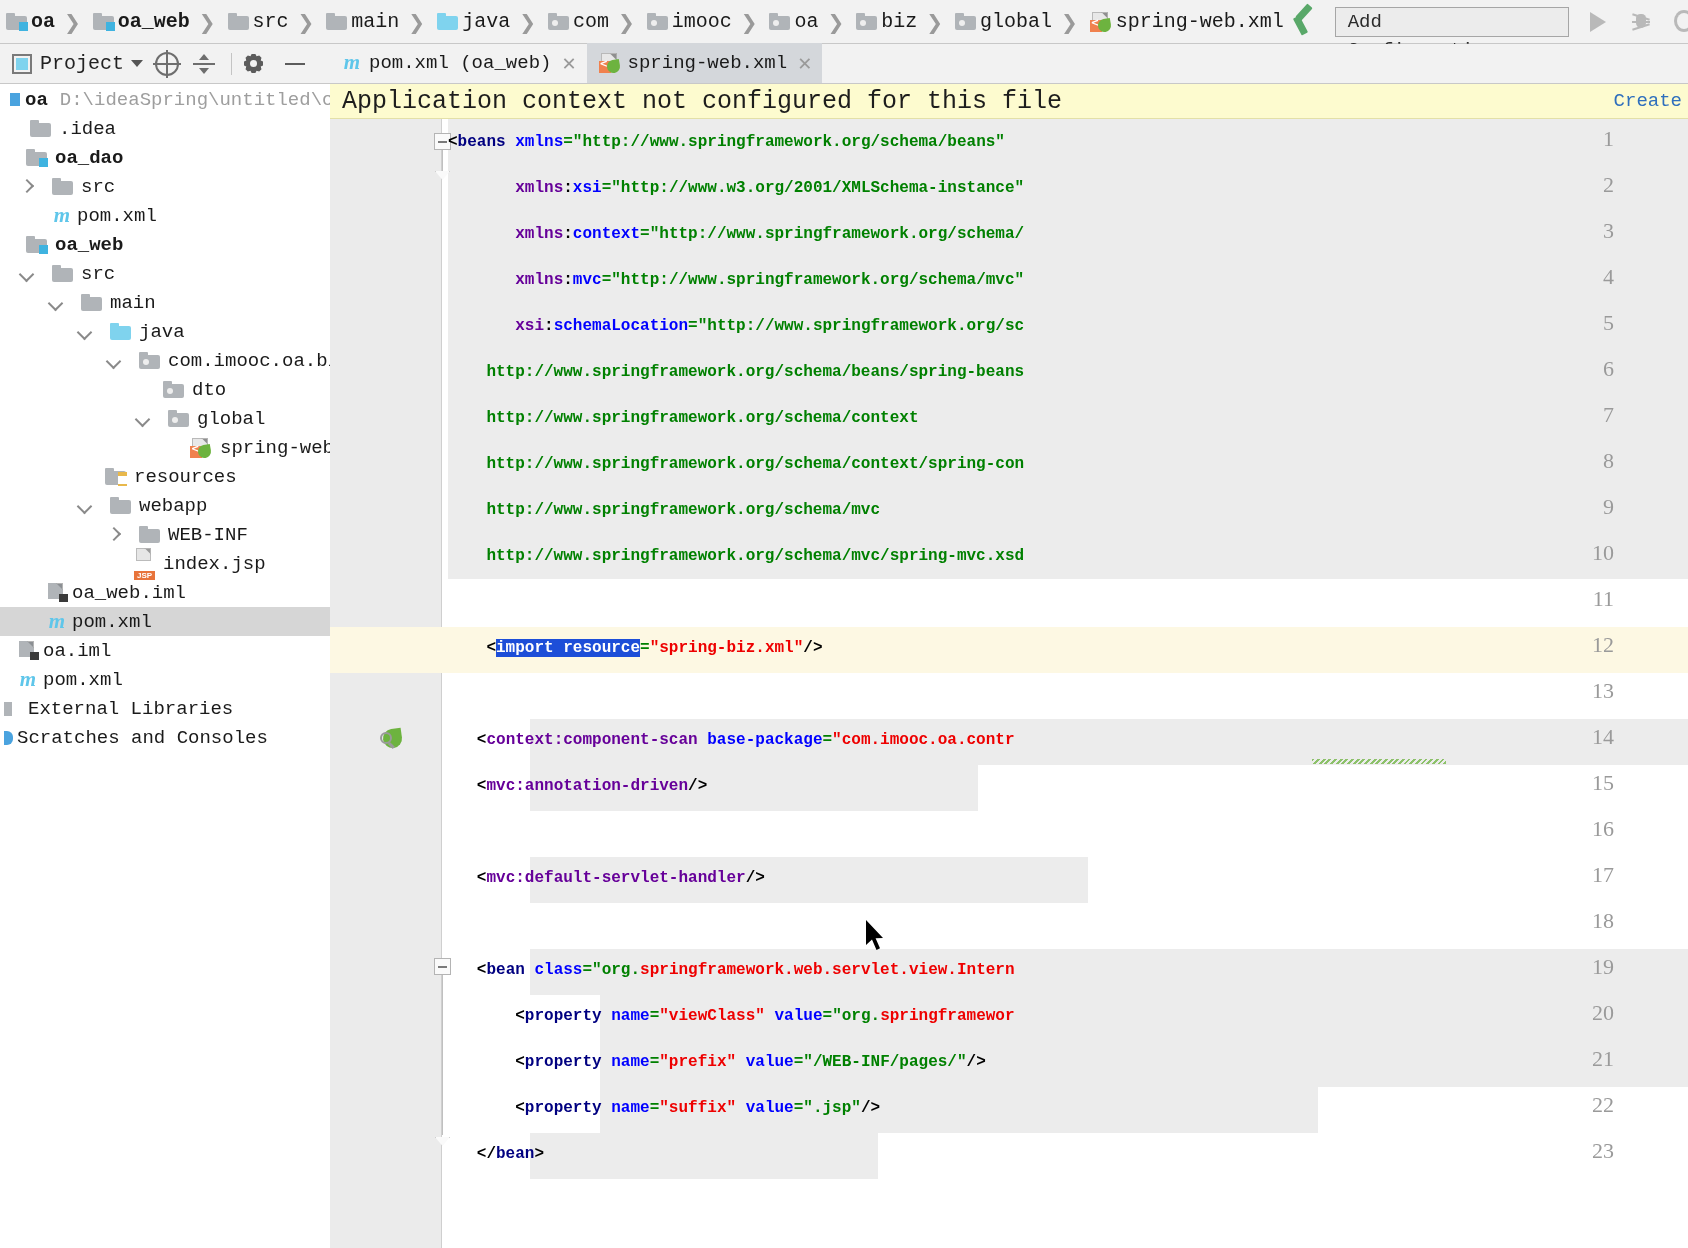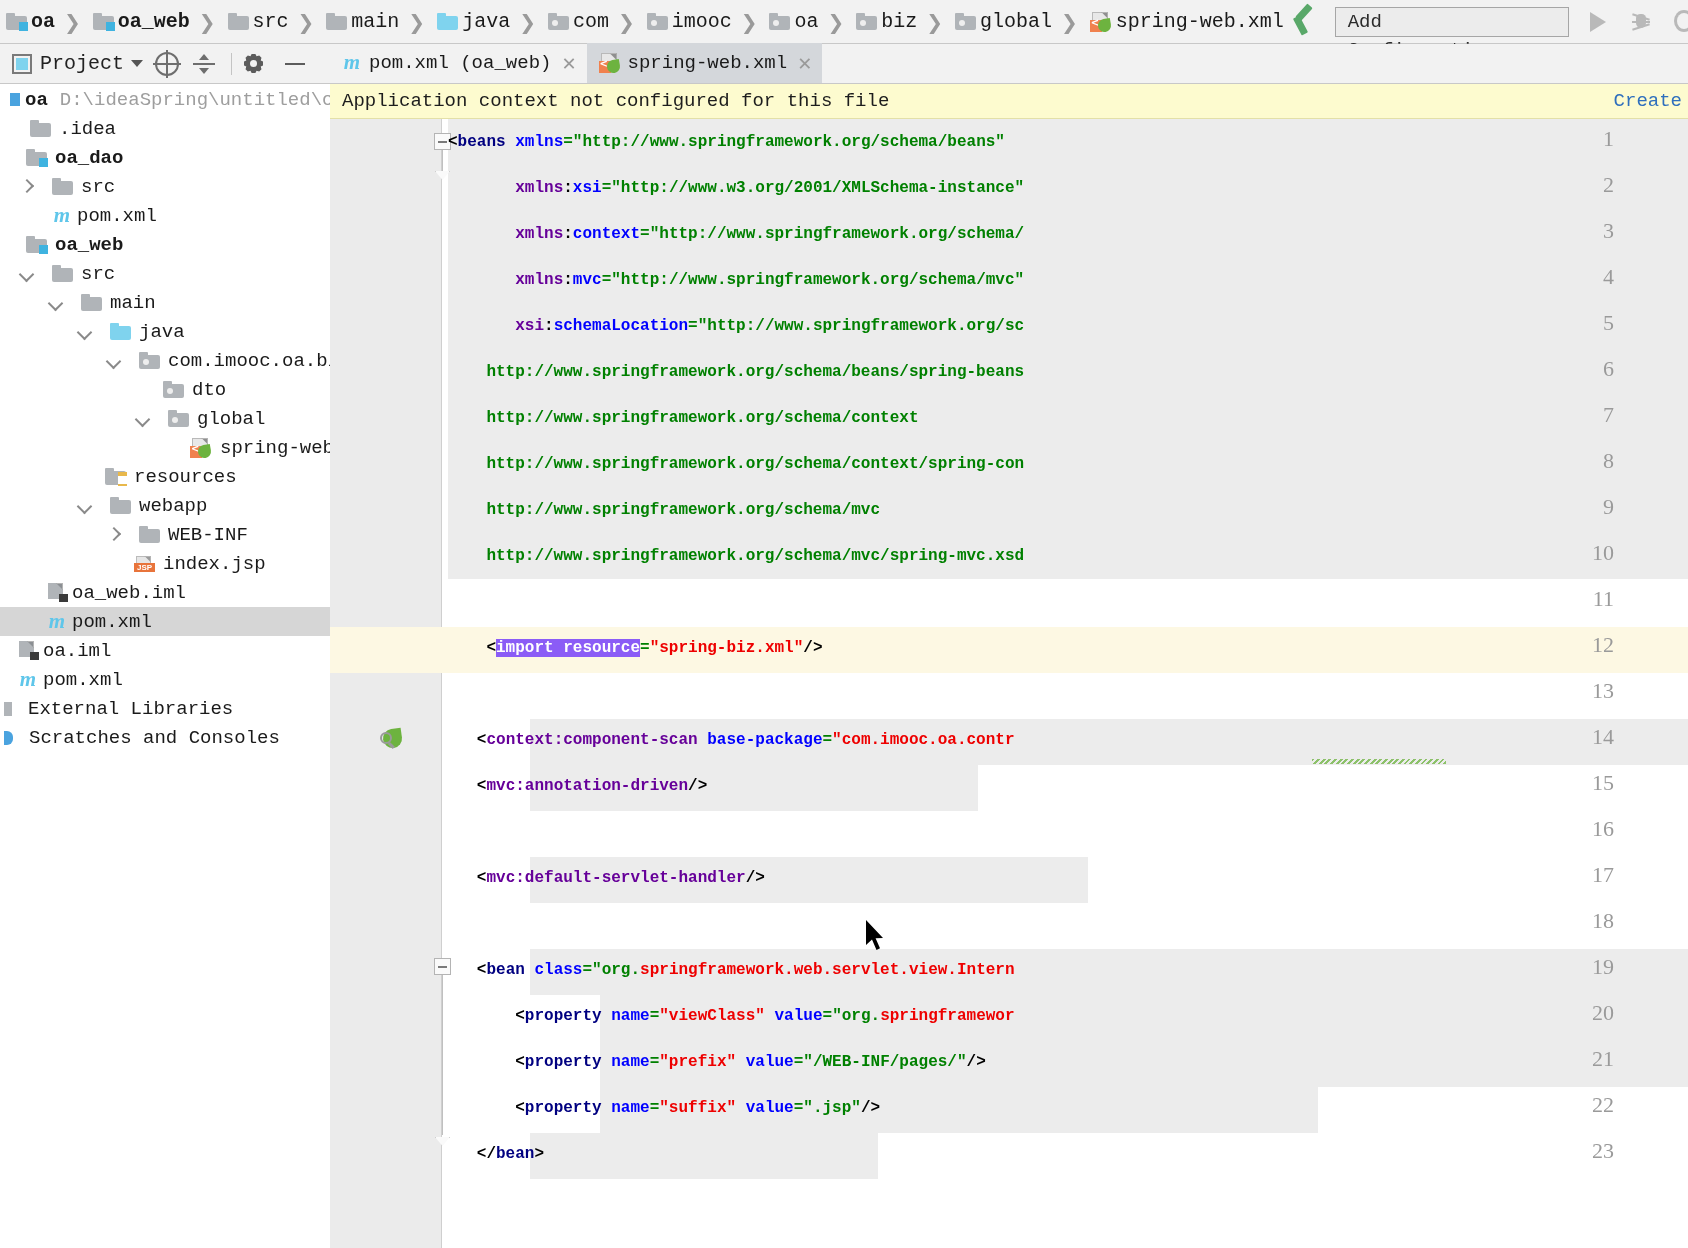--- a/index.html
+++ b/index.html
@@ -83,21 +83,21 @@
           font-size:21px; line-height:19px; text-align:center;
           font-family:"Liberation Serif",serif; }
   
   .ic-iml { width:19px; height:19px; }
   .ic-iml .pg { position:absolute; left:1px; top:0; width:15px; height:16px; background:#b0b4b8; }
   .ic-iml .fold { position:absolute; left:9px; top:0; width:7px; height:7px;
                   background:#8b8f93; clip-path:polygon(0 0,100% 100%,100% 0); }
   .ic-iml:after { content:""; position:absolute; right:-2px; bottom:0; width:9px; height:8px;
                   background:#3a3a3a; }
   
-  .ic-jsp { width:21px; height:16px;text-decoration:underline; }
+  .ic-jsp { width:21px; height:32px;text-decoration:underline; }
   .ic-jsp .pg { position:absolute; left:2px; top:0; width:15px; height:13px; background:#e6e6e6;
                 border:1px solid #bbb; }
   .ic-jsp .fold { position:absolute; left:10px; top:0; width:7px; height:7px;
                   background:#9a9a9a; clip-path:polygon(0 0,100% 100%,100% 0); }
   .ic-jsp .tag { position:absolute; left:0; bottom:0; width:21px; height:9px; background:#e8743b;
                  color:#fff; font-size:8px; font-weight:bold; text-align:center; line-height:9px;
                  font-family:"Liberation Sans",sans-serif; letter-spacing:0px; }
 
   
   #topbar-right { margin-left:auto; display:flex; align-items:center; padding-right:10px; height:44px; }
@@ -173,21 +173,21 @@
   .tab.active { background:#d4d7db; }
   .tab .tname { margin-left:7px; }
   .tab .tclose { color:#9a9a9a; margin-left:10px; font-size:18px; font-family:"DejaVu Sans",sans-serif; }
 
   
   #notif {
     position:absolute; left:330px; top:84px; width:1358px; height:35px;
     background:#fdfbcf; border-bottom:1px solid #e3e0a8;
     display:flex; align-items:center; padding:0 6px 0 12px;
   }
-  #notif .ntext { font-size:19px; color:#1d1d1d; }
+  #notif .ntext { font-size:25px; color:#1d1d1d; }
   #notif .nlink { margin-left:auto; font-size:19px; color:#2f6fbd; }
 
   
   #tree {
     position:absolute; left:0; top:85px; width:330px; height:1163px;
     background:#fff; overflow:hidden;
   }
   
   #leftstrip { position:absolute; left:0; top:85px; width:11px; height:1163px; background:#fff; }
   #leftstrip .thumb { position:absolute; left:2px; top:35px; width:7px; height:160px; background:#d6d6d6; }
@@ -234,21 +234,21 @@
     font-weight:bold; letter-spacing:0px;
   }
   
   .t-tag   { color:#000080; }
   .t-ns    { color:#660099; }
   .t-attr  { color:#0000ff; }
   .t-str   { color:#008000; }
   .t-red   { color:#ee0000; }
   .t-plain { color:#000000; }
   .t-eq    { color:#008000; }
-  .sel-tok { background:#8b5cf6; color:#ffffff; }
+  .sel-tok { background:#1d4ed8; color:#ffffff; }
   .rowhl   { position:absolute; left:112px; width:1246px; height:46px; background:#fdf8e3; }
   .blockhl { position:absolute; background:#ececec; height:46px; }
 
   
   .fold {
     position:absolute; width:17px; height:17px; border:1px solid #b4b4b4; background:#fafafa;
   }
   .fold:after { content:""; position:absolute; left:3px; top:7px; width:9px; height:1.5px; background:#7a7a7a; }
   .foldtail { position:absolute; width:1px; background:#c0c0c0; }
   .foldpoint { position:absolute; width:15px; height:9px; background:#fafafa;
@@ -584,21 +584,21 @@
     <span class="tlabel" style="margin-left:5px">pom.xml</span>
   </div>
 
   <div class="trow" style="padding-left:4px">
     <span style="width:8px;height:14px;background:#b0b4b8;flex:0 0 auto"></span>
     <span class="tlabel" style="margin-left:16px">External Libraries</span>
   </div>
 
   <div class="trow" style="padding-left:4px">
     <span style="width:9px;height:14px;background:#4aa3df;flex:0 0 auto;border-radius:0 6px 6px 0"></span>
-    <span class="tlabel" style="margin-left:16px">Scratches and Consoles</span>
+    <span class="tlabel" style="margin-left:4px">Scratches and Consoles</span>
   </div>
 </div>
 
 <div id="editor">
   <div id="gutter"></div>
   <div id="gutterline"></div>
 
   <div class="rowhl" style="top:508px"></div>
   <div style="position:absolute;left:0;top:508px;width:112px;height:46px;background:#fdf8e3"></div>
 

